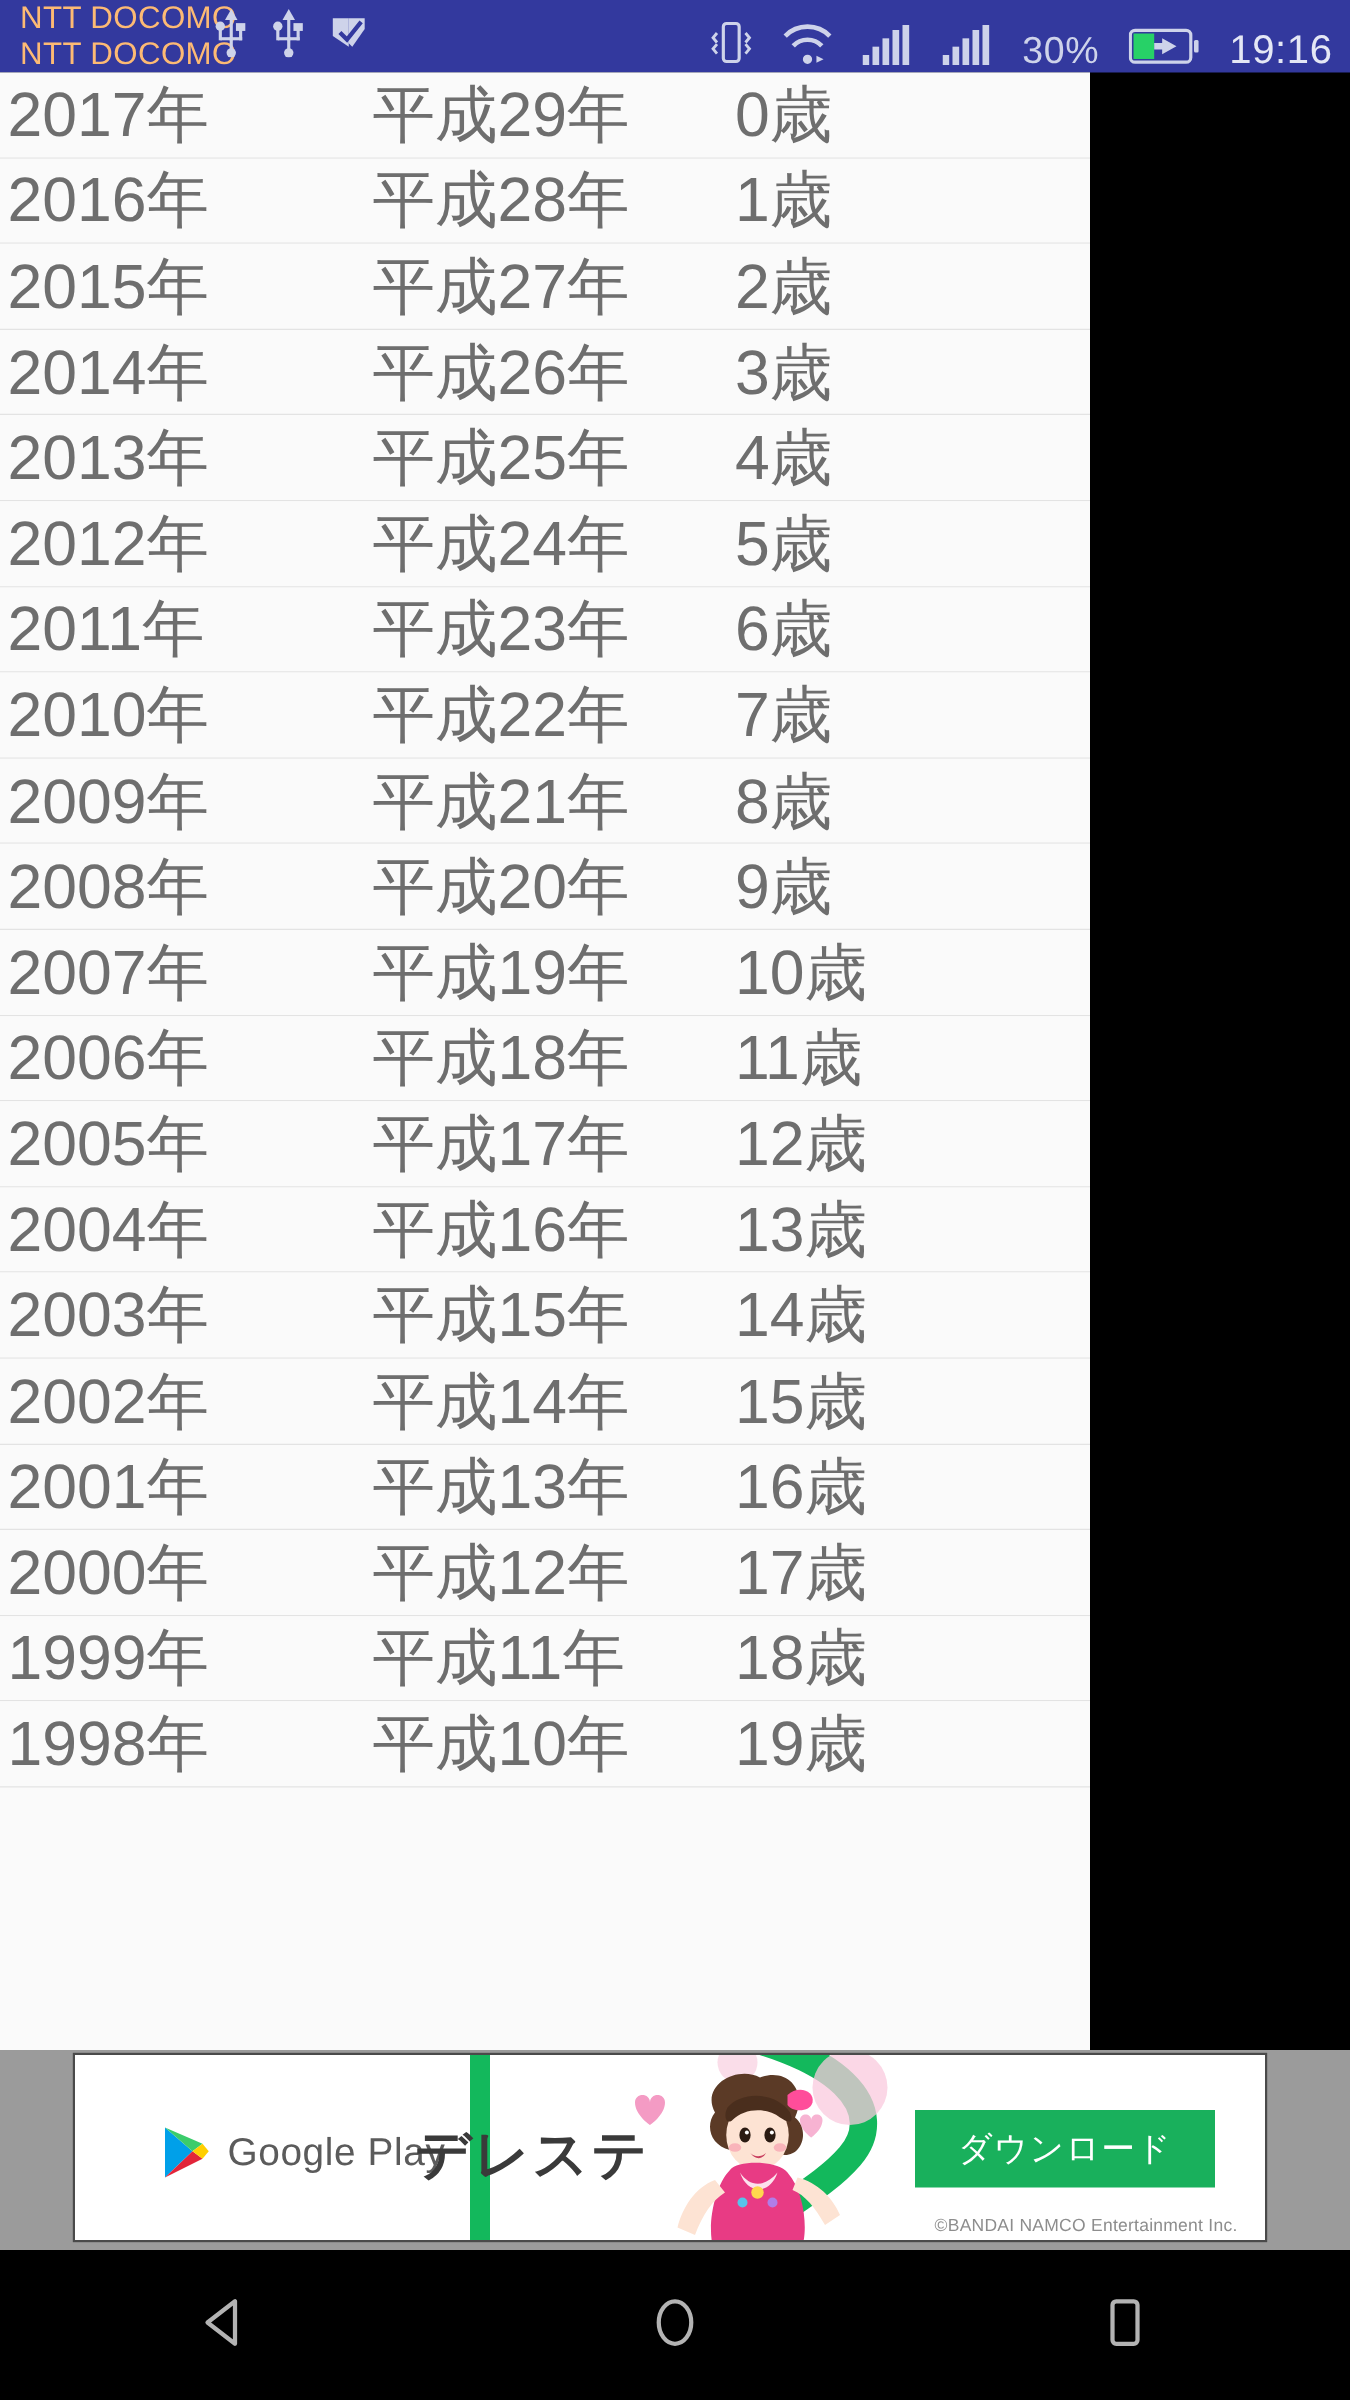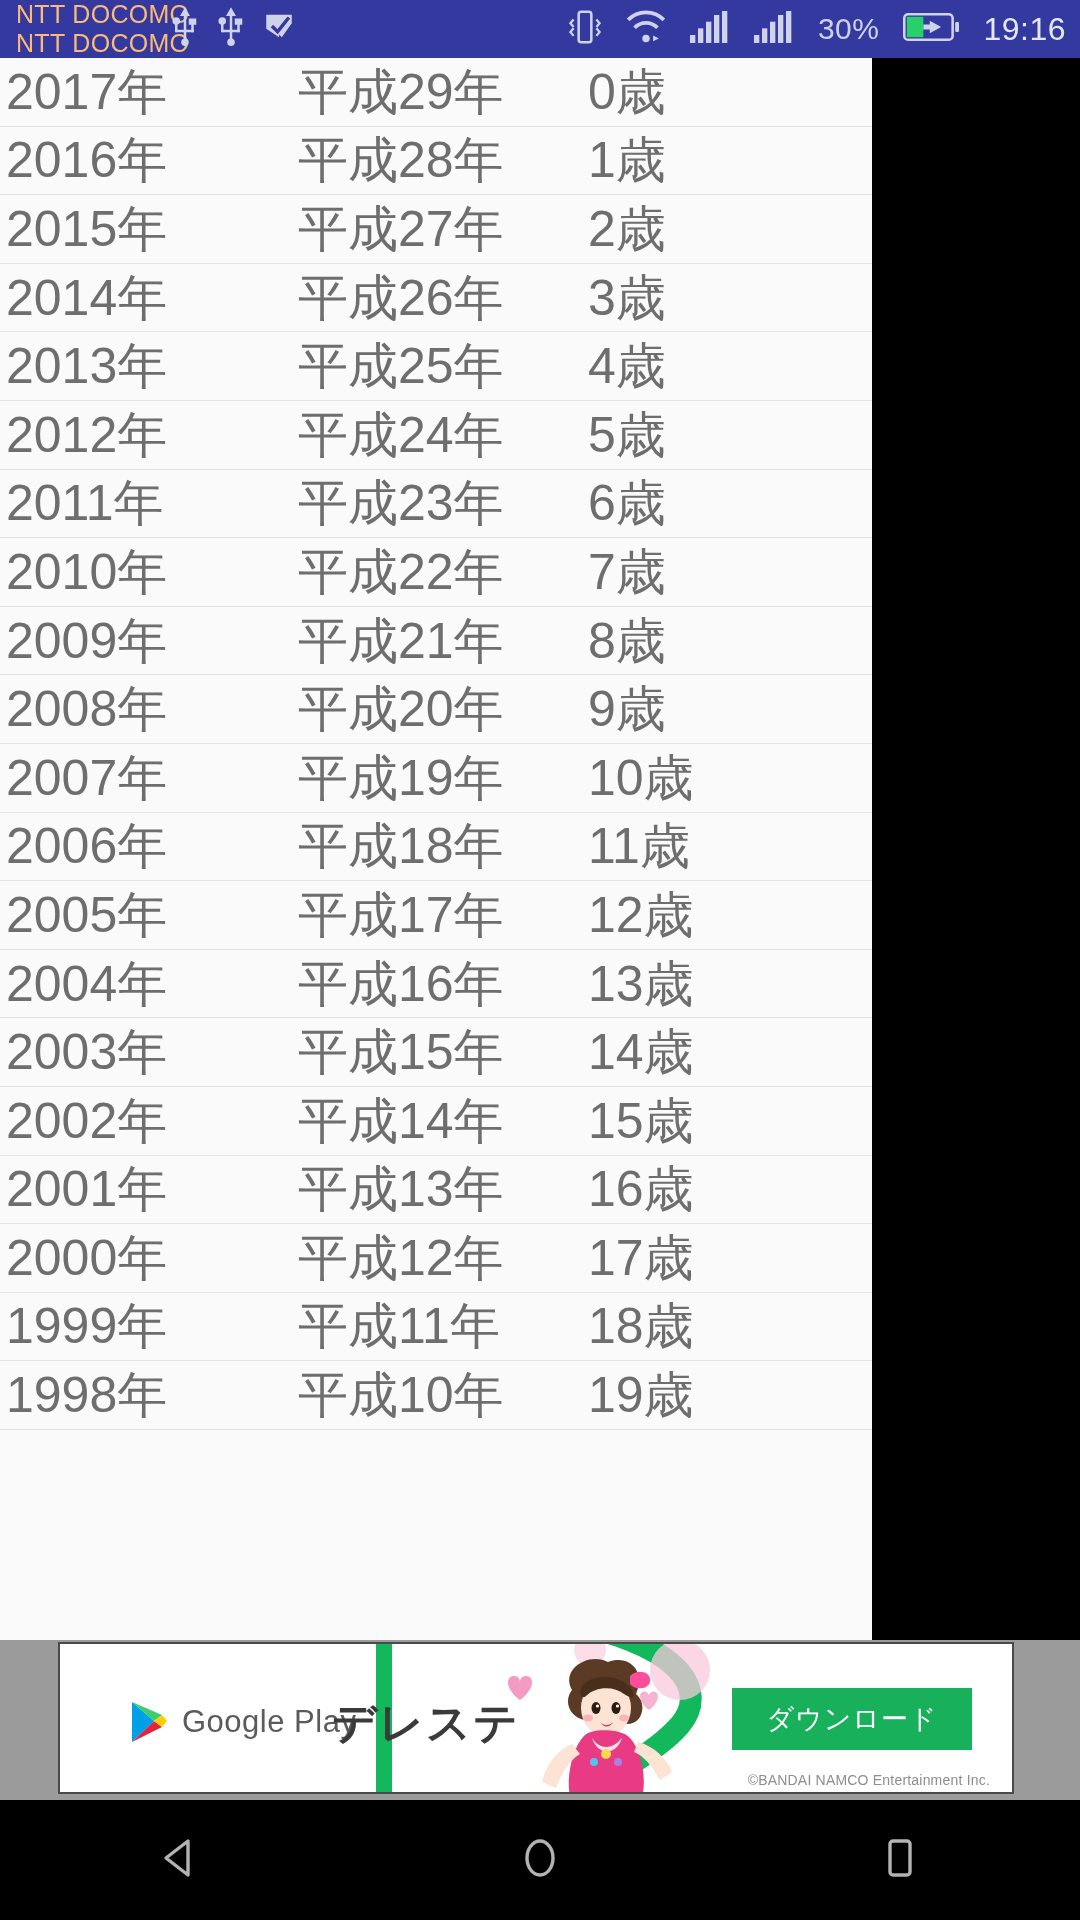--- a/index.html
+++ b/index.html
@@ -48,21 +48,21 @@
     display: flex;
     align-items: center;
     gap: 16px;
   }
   .sb-right {
     position: absolute;
     right: 14px;
     top: 0;
     height: 58px;
     display: flex;
-    align-items: center;
+    align-items: flex-end;
     gap: 24px;
     color: #ced3ea;
   }
   .sb-text {
     color: #ced3ea;
     font-size: 30px;
     letter-spacing: 0.5px;
   }
   .sb-clock {
     color: #e4e7f5;

